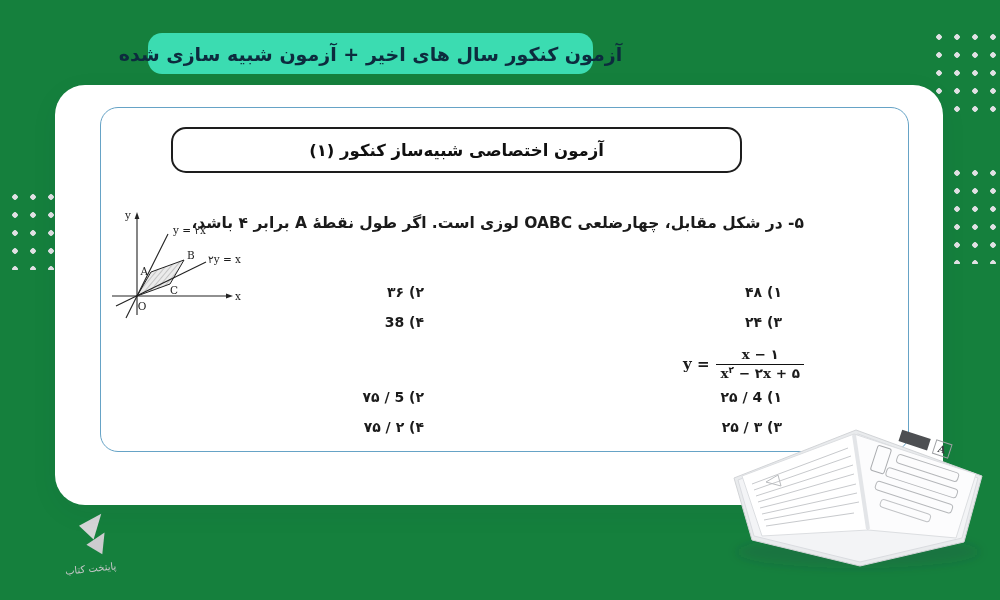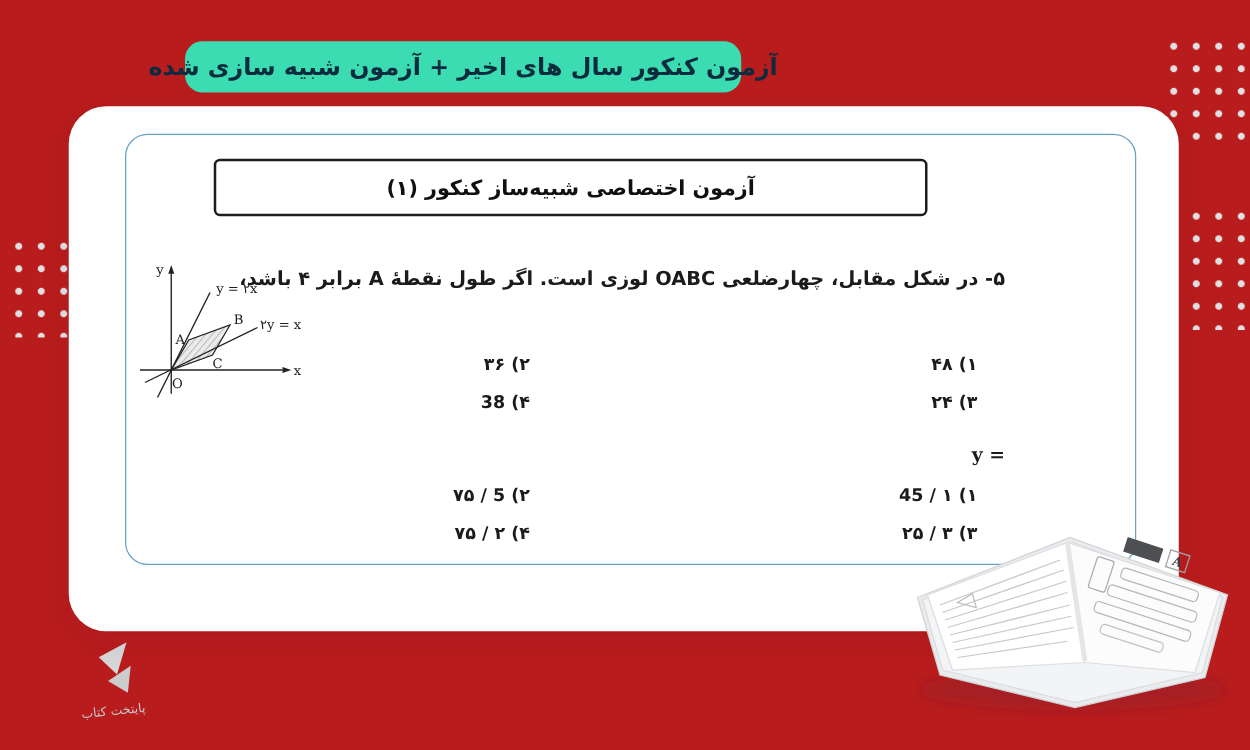--- a/index.html
+++ b/index.html
@@ -1,18 +1,18 @@
 <!DOCTYPE html>
 <html lang="fa"><head>
 <meta charset="utf-8">
 <style>
   html,body { margin:0; padding:0; }
   .page {
     position:relative; width:1000px; height:600px;
-    background:#b91c1c; overflow:hidden;
+    background:#15803d; overflow:hidden;
     font-family:"DejaVu Sans", sans-serif;
   }
   .dots {
     position:absolute;
     background-image: radial-gradient(circle, #e1e1e4 2.5px, rgba(0,0,0,0) 3px);
     background-size:18px 18px;
   }
   .dots-left { left:-12px; top:188px; width:80px; height:82px; }
   .dots-tr   { left:930px; top:28px;  width:72px; height:92px; }
   .dots-r2   { left:930px; top:164px; width:72px; height:100px; }
@@ -30,21 +30,21 @@
     background:#ffffff; border-radius:30px;
     box-shadow:0 8px 28px rgba(30,40,60,0.06);
     z-index:1;
   }
   .qbox {
     position:absolute; left:45px; top:22px; width:807px; height:343px;
     border:1.6px solid #66a3c6; border-radius:18px;
   }
   .title-box {
     position:absolute; left:70px; top:19px; width:567px; height:42px;
-    border:2.6px solid #1d1d1d; border-radius:5px; background:#fff;
+    border:2.6px solid #1d1d1d; border-radius:15px; background:#fff;
     display:flex; align-items:center; justify-content:center;
     direction:rtl; font-size:16.5px; font-weight:700; color:#101010;
     white-space:nowrap;
   }
 
   .qtext {
     position:absolute; right:104px; direction:rtl; text-align:left;
     font-size:15.5px; font-weight:700; color:#1b1b1b; white-space:nowrap;
   }
   .q5l1 { top:106px; }
@@ -134,25 +134,29 @@
         <text x="102" y="57" text-anchor="start">۲y = x</text>
         <text x="42" y="69" text-anchor="end">A</text>
         <text x="81" y="53" text-anchor="start">B</text>
         <text x="64" y="88" text-anchor="start">C</text>
         <text x="36" y="104" text-anchor="middle">O</text>
       </svg>
 
       <div class="q6line">
         <span class="math">
           <span>y =</span>
+          <span class="frac">
+            <span class="num">x − ۱</span>
+            <span class="den"><span>x</span><sup>۲</sup><span> − ۲x + ۵</span></span>
+          </span>
         </span>
       </div>
 
       <div class="optrow row-q6a">
-        <span class="opt r"><span>۱)</span> <span>۱ / 45</span></span>
+        <span class="opt r"><span>۱)</span> <span>4 / ۲۵</span></span>
         <span class="opt l"><span>۲)</span> <span>5 / ۷۵</span></span>
       </div>
       <div class="optrow row-q6b">
         <span class="opt r"><span>۳)</span> <span>۳ / ۲۵</span></span>
         <span class="opt l"><span>۴)</span> <span>۲ / ۷۵</span></span>
       </div>
 
     </div>
   </div>
 

